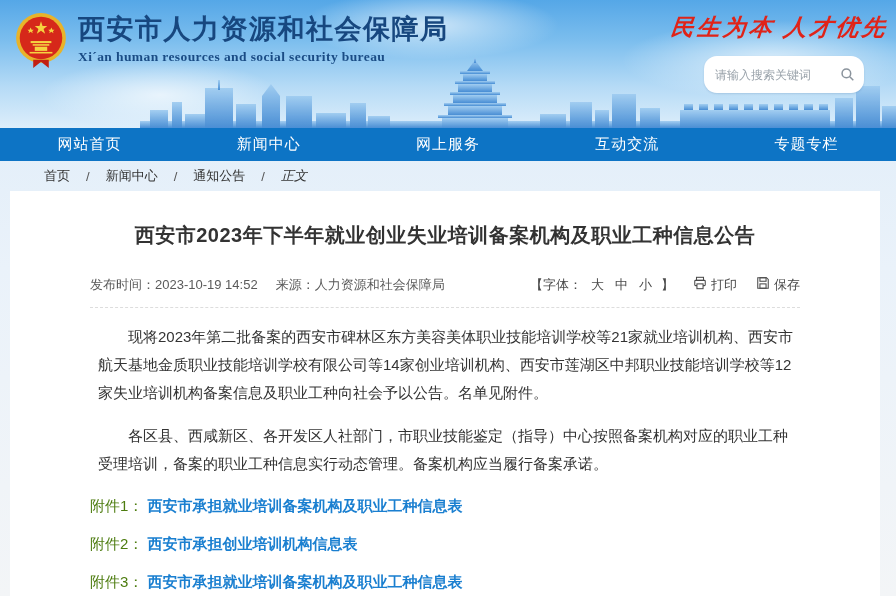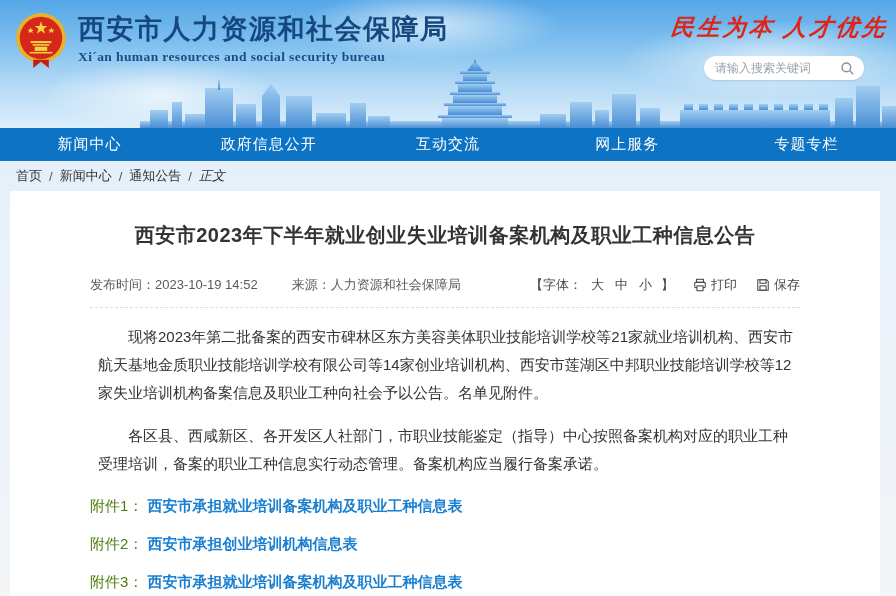--- a/index.html
+++ b/index.html
@@ -27,53 +27,53 @@
   .emblem { width:52px; height:56px; flex:0 0 auto; }
   .brand-text { margin-left:11px; margin-top:2px; }
   .site-title { font-size:27px; font-weight:bold; color:#17477f; letter-spacing:1.5px; line-height:1.15; }
   .site-sub { font-family:"Liberation Serif", serif; font-weight:bold; font-size:13.5px;
     color:#1a4c85; margin-top:4px; letter-spacing:0.4px; }
 
   .slogan { position:absolute; right:8px; top:12px; color:#e02318; font-size:23px;
     font-weight:bold; font-style:italic; font-family:"Liberation Serif", serif;
     letter-spacing:3px; transform:skewX(-6deg); white-space:nowrap; }
 
-  .search { position:absolute; right:32px; top:56px; width:160px; height:24px;
+  .search { position:absolute; right:32px; top:56px; width:160px; height:37px;
     background:#fff; border-radius:13px; display:flex; align-items:center;
     padding:0 9px; box-shadow:0 1px 2px rgba(0,60,120,.15); }
   .search input { border:0; outline:0; background:transparent; flex:1; font-size:12px; color:#333;
     font-family:"Liberation Sans", sans-serif; min-width:0; }
   .search input::placeholder { color:#9aa3ab; }
   .search-icon { width:15px; height:15px; flex:0 0 auto; cursor:pointer; }
 
   
   .nav { height:33px; background:#0d74c5; display:flex; }
   .nav-item { flex:1; display:flex; align-items:center; justify-content:center;
     color:#fff; font-size:15px; cursor:pointer; letter-spacing:1px; }
 
   
-  .breadcrumb { height:30px; display:flex; align-items:center; padding-left:16px;
-    font-size:13px; color:#333; gap:7px; }
+  .breadcrumb { height:30px; display:flex; align-items:center; padding-left:44px;
+    font-size:13px; color:#333; gap:16px; }
   .crumb { cursor:pointer; }
   .crumb-sep { color:#555; }
   .crumb-current { cursor:default;font-style:italic; }
 
   
   .card { width:870px; margin-left:10px; background:#fff; height:408px; }
   .article { padding:30px 80px 0 80px; }
   .article-title { text-align:center; font-size:20px; font-weight:bold; color:#333;
     letter-spacing:0.5px; line-height:1.4; }
 
   .meta { display:flex; justify-content:space-between; align-items:center; margin-top:27px;
     padding-bottom:13px; border-bottom:1px dashed #ddd; font-size:13px; color:#5a5a5a; }
-  .meta-left  { display:flex; gap:20px; }
+  .meta-left  { display:flex; gap:4px; }
   .meta-left .grp { margin-right:14px; }
   .meta-right { display:flex; align-items:center; gap:7px; color:#4a4a4a; }
   .fs-opt { cursor:pointer; margin:0 2px; }
-  .tool-btn { display:flex; align-items:center; gap:4px; cursor:pointer; margin-left:12px; color:#4a4a4a; }
+  .tool-btn { display:flex; gap:4px; cursor:pointer; margin-left:12px; color:#4a4a4a; }
   .tool-btn svg { width:14px; height:14px; }
 
   .para { margin-top:15px; font-size:15px; color:#333; line-height:28px; text-indent:2em;margin-left:8px; }
 
   .attach-row { margin-top:18px; font-size:15px; line-height:20px; }
   .attach-label { color:#4d7c0f; }
   .attach-link { color:#1a7fd0; font-weight:bold; cursor:pointer; }
 </style>
 </head>
 <body>
@@ -164,24 +164,24 @@
   <div class="search">
     <input type="text" placeholder="请输入搜索关键词" style="">
     <svg class="search-icon" viewBox="0 0 16 16" fill="none" stroke="#8a939c" stroke-width="1.6">
       <circle cx="6.8" cy="6.8" r="4.6"></circle>
       <line x1="10.4" y1="10.4" x2="14.2" y2="14.2"></line>
     </svg>
   </div>
 </div>
 
 <div class="nav">
+  <div class="nav-item">网站首页</div>
   <div class="nav-item">新闻中心</div>
-  <div class="nav-item">政府信息公开</div>
+  <div class="nav-item">网上服务</div>
   <div class="nav-item">互动交流</div>
-  <div class="nav-item">网上服务</div>
   <div class="nav-item">专题专栏</div>
 </div>
 
 <div class="breadcrumb">
   <span class="crumb">首页</span>
   <span class="crumb-sep">/</span>
   <span class="crumb">新闻中心</span>
   <span class="crumb-sep">/</span>
   <span class="crumb">通知公告</span>
   <span class="crumb-sep">/</span>

